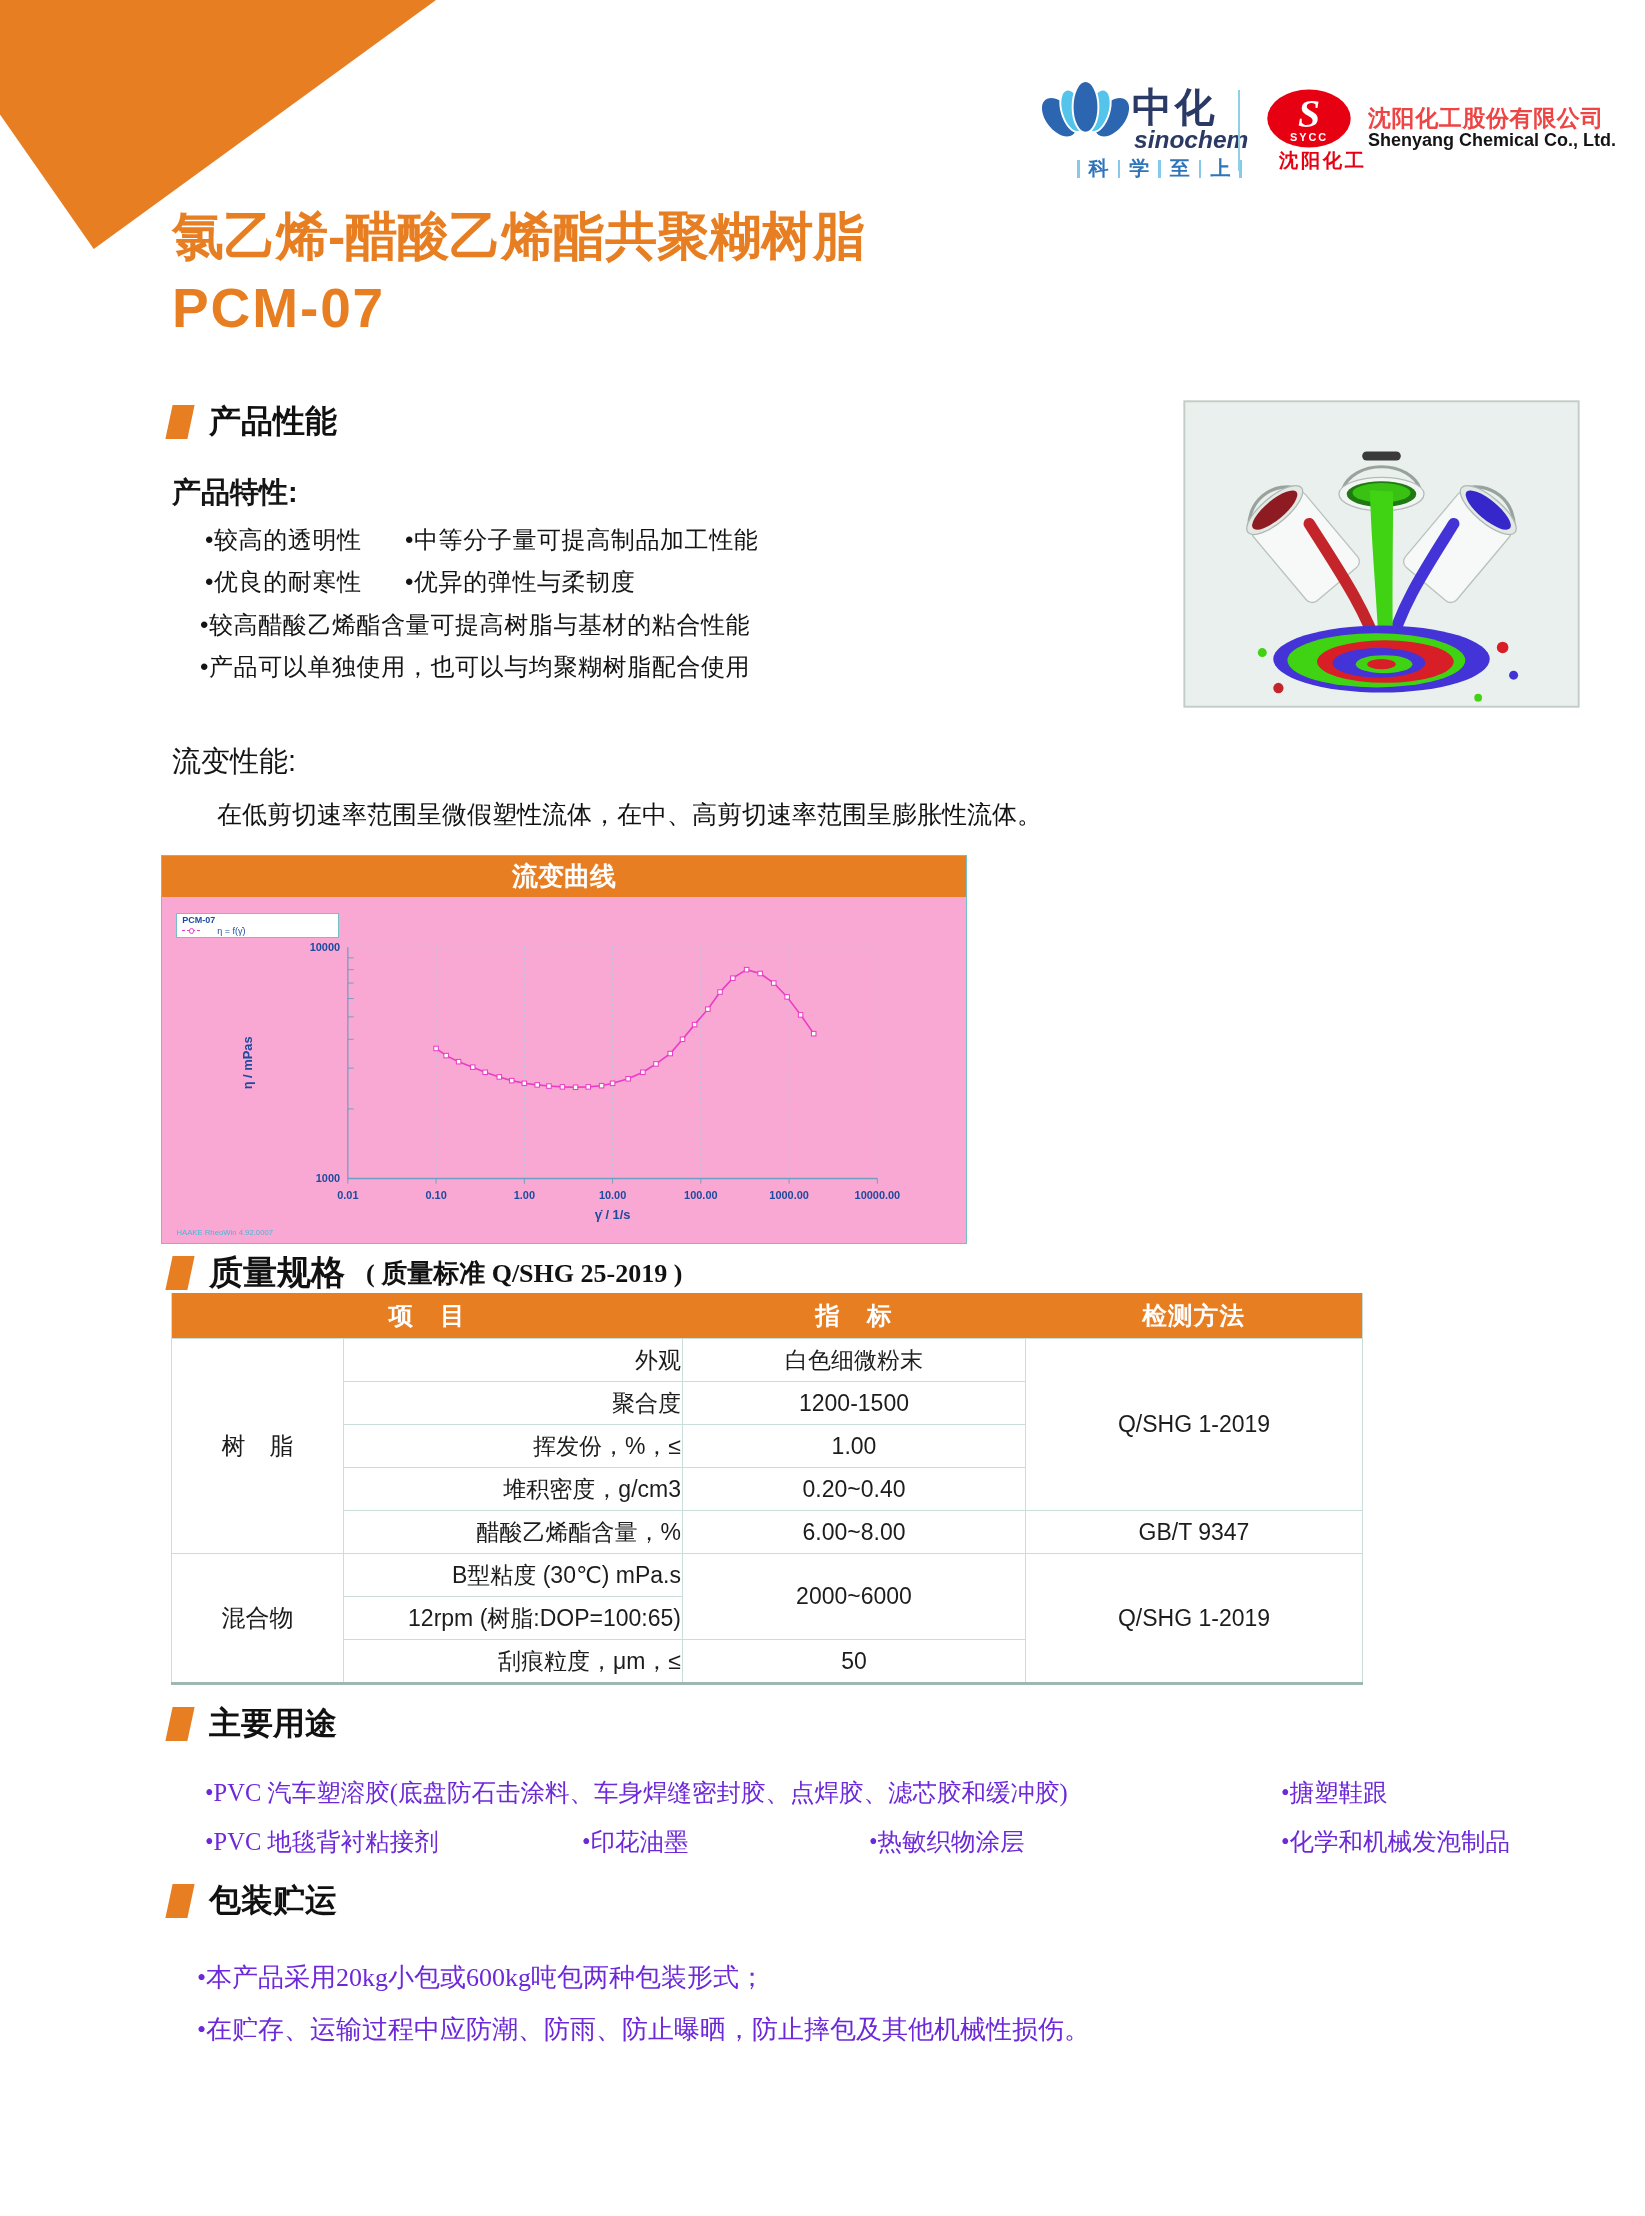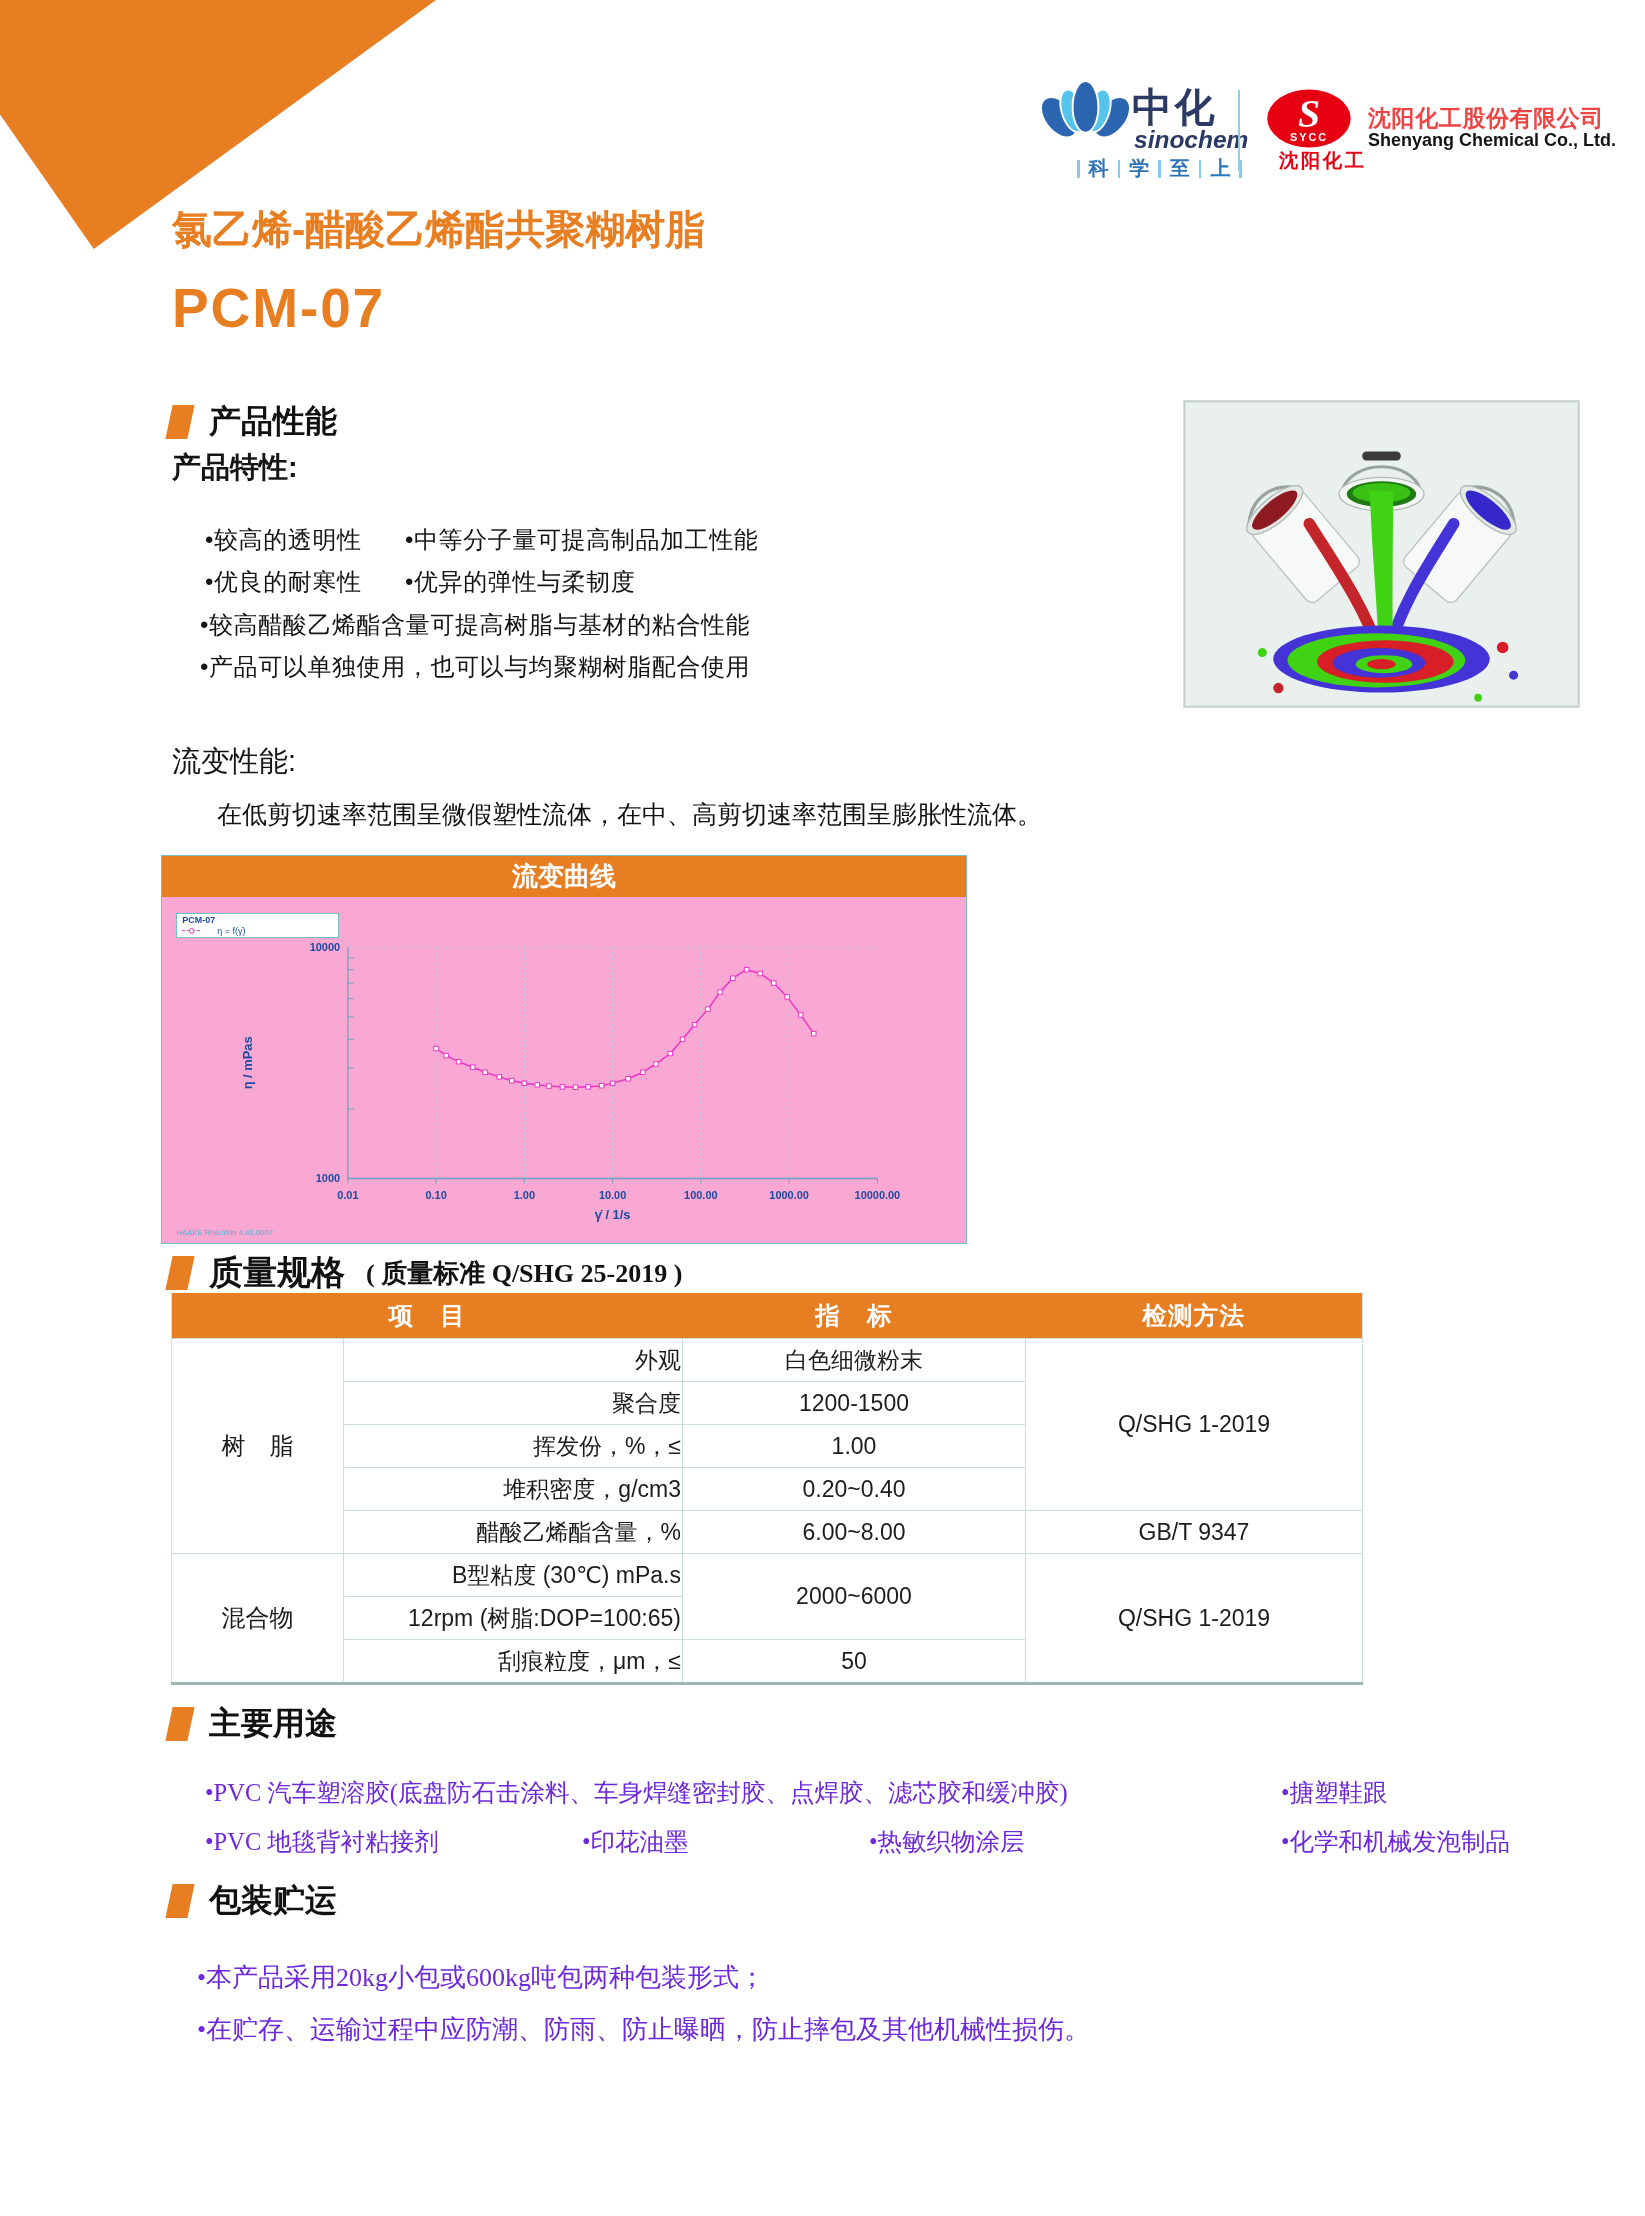--- a/index.html
+++ b/index.html
@@ -23,28 +23,28 @@
   .sino-zh{left:1132px;top:80px;font-size:40px;font-weight:700;color:var(--navy);letter-spacing:2.6px;}
   .sino-en{left:1134px;top:126px;font-size:24.5px;font-weight:700;font-style:italic;color:var(--navy);}
   .slogan{left:1068px;top:155px;display:flex;align-items:center;color:#2e74b8;font-size:20px;font-weight:700;}
   .slogan .sbar{display:inline-block;width:2.6px;height:18px;background:#85cbe9;margin:0 9px;}
   .logo-divider{left:1238px;top:90px;width:1.9px;height:81px;background:#8fd0e8;}
   .sycc-caption{left:1279px;top:147px;font-size:19.3px;color:#e60012;font-weight:700;
     font-family:"Liberation Serif","DejaVu Serif",serif;letter-spacing:2.6px;}
   .company-zh{left:1368px;top:103px;font-size:23px;font-weight:700;color:#ef4444;letter-spacing:0.6px;}
   .company-en{left:1368px;top:130px;font-size:18px;font-weight:700;color:#141414;}
   
-  .title1{left:172px;top:202px;font-size:40px;font-weight:700;color:var(--accent);}
+  .title1{left:172px;top:202px;font-size:52px;font-weight:700;color:var(--accent);}
   .title2{left:172px;top:276px;font-size:55px;font-weight:700;color:var(--accent);letter-spacing:1.9px;}
   
   .sec{display:flex;align-items:center;font-family:Liberation Serif, serif;}
   .sq{width:22px;height:34px;background:var(--accent);transform:skewX(-12deg);margin-right:18px;flex:none;}
   .sec-text{font-size:32px;font-weight:700;color:#111;}
   .sec-note{font-size:26px;font-weight:700;color:#111;margin-left:21px;}
-  .traits-label{left:172px;top:448px;font-size:29px;font-weight:700;}
+  .traits-label{left:172px;top:473px;font-size:29px;font-weight:700;}
   .trait{font-size:24px;color:#141414;letter-spacing:0.6px;}
   .rheo-label{left:172px;top:742px;font-size:29px;font-weight:400;}
   .rheo-text{left:217px;top:798px;font-size:25px;color:#111;
     font-family:"Liberation Serif","DejaVu Serif",serif;}
   
   .photo{left:1183px;top:400px;width:397px;height:308px;}
   
   .chart{left:161px;top:855px;width:806px;height:389px;border:1.9px solid var(--frame);
     background:#f9a8d4;box-sizing:border-box;}
   .chart-header{height:41px;background:var(--accent);color:#fff;font-size:26px;font-weight:700;

